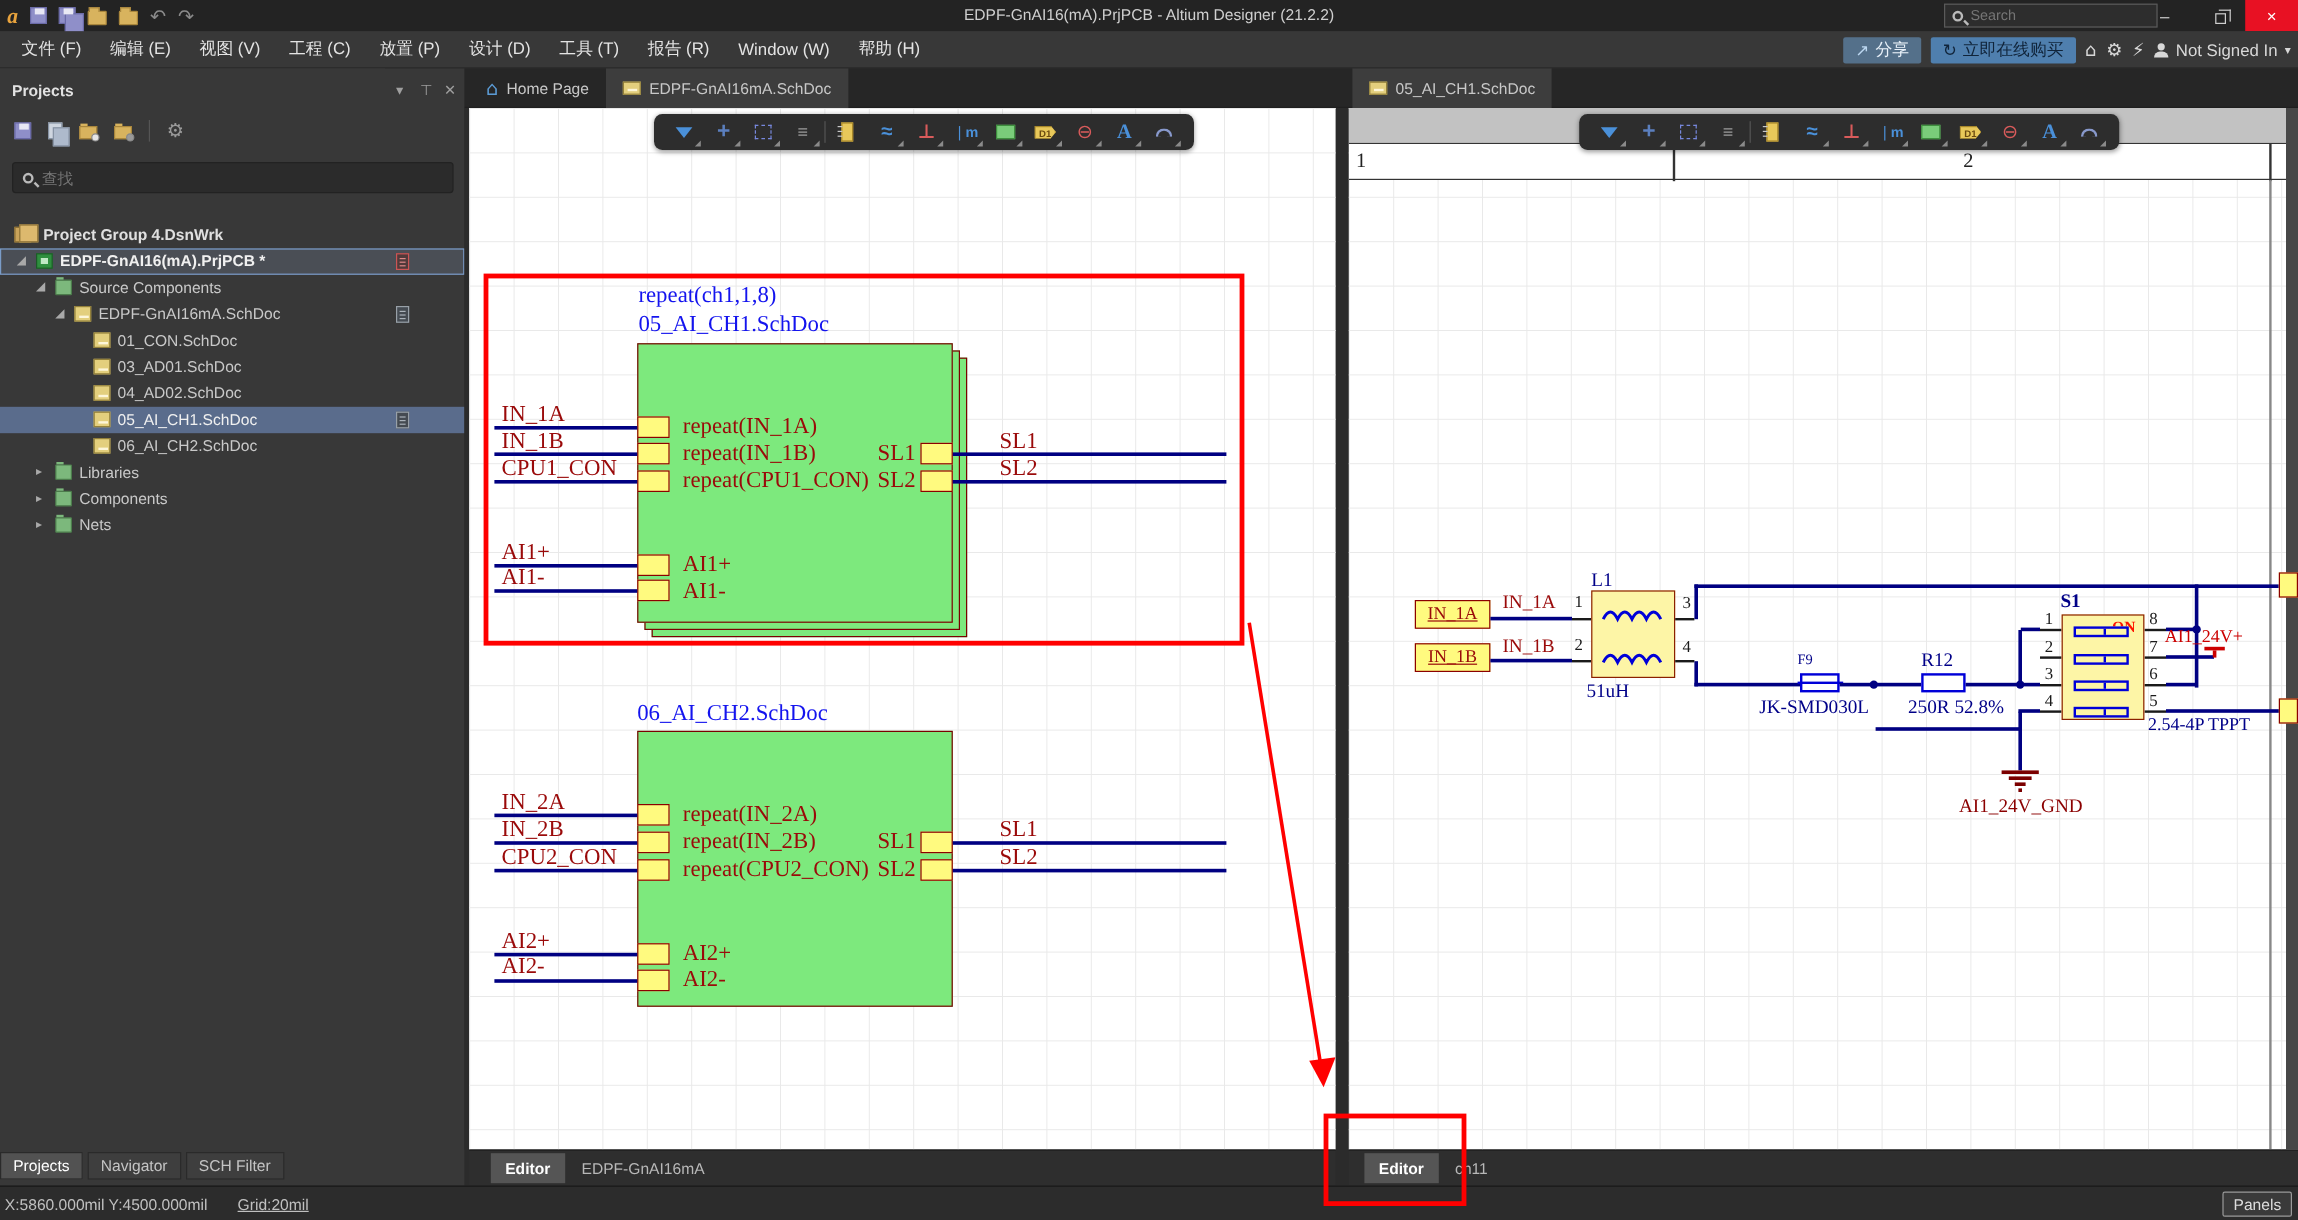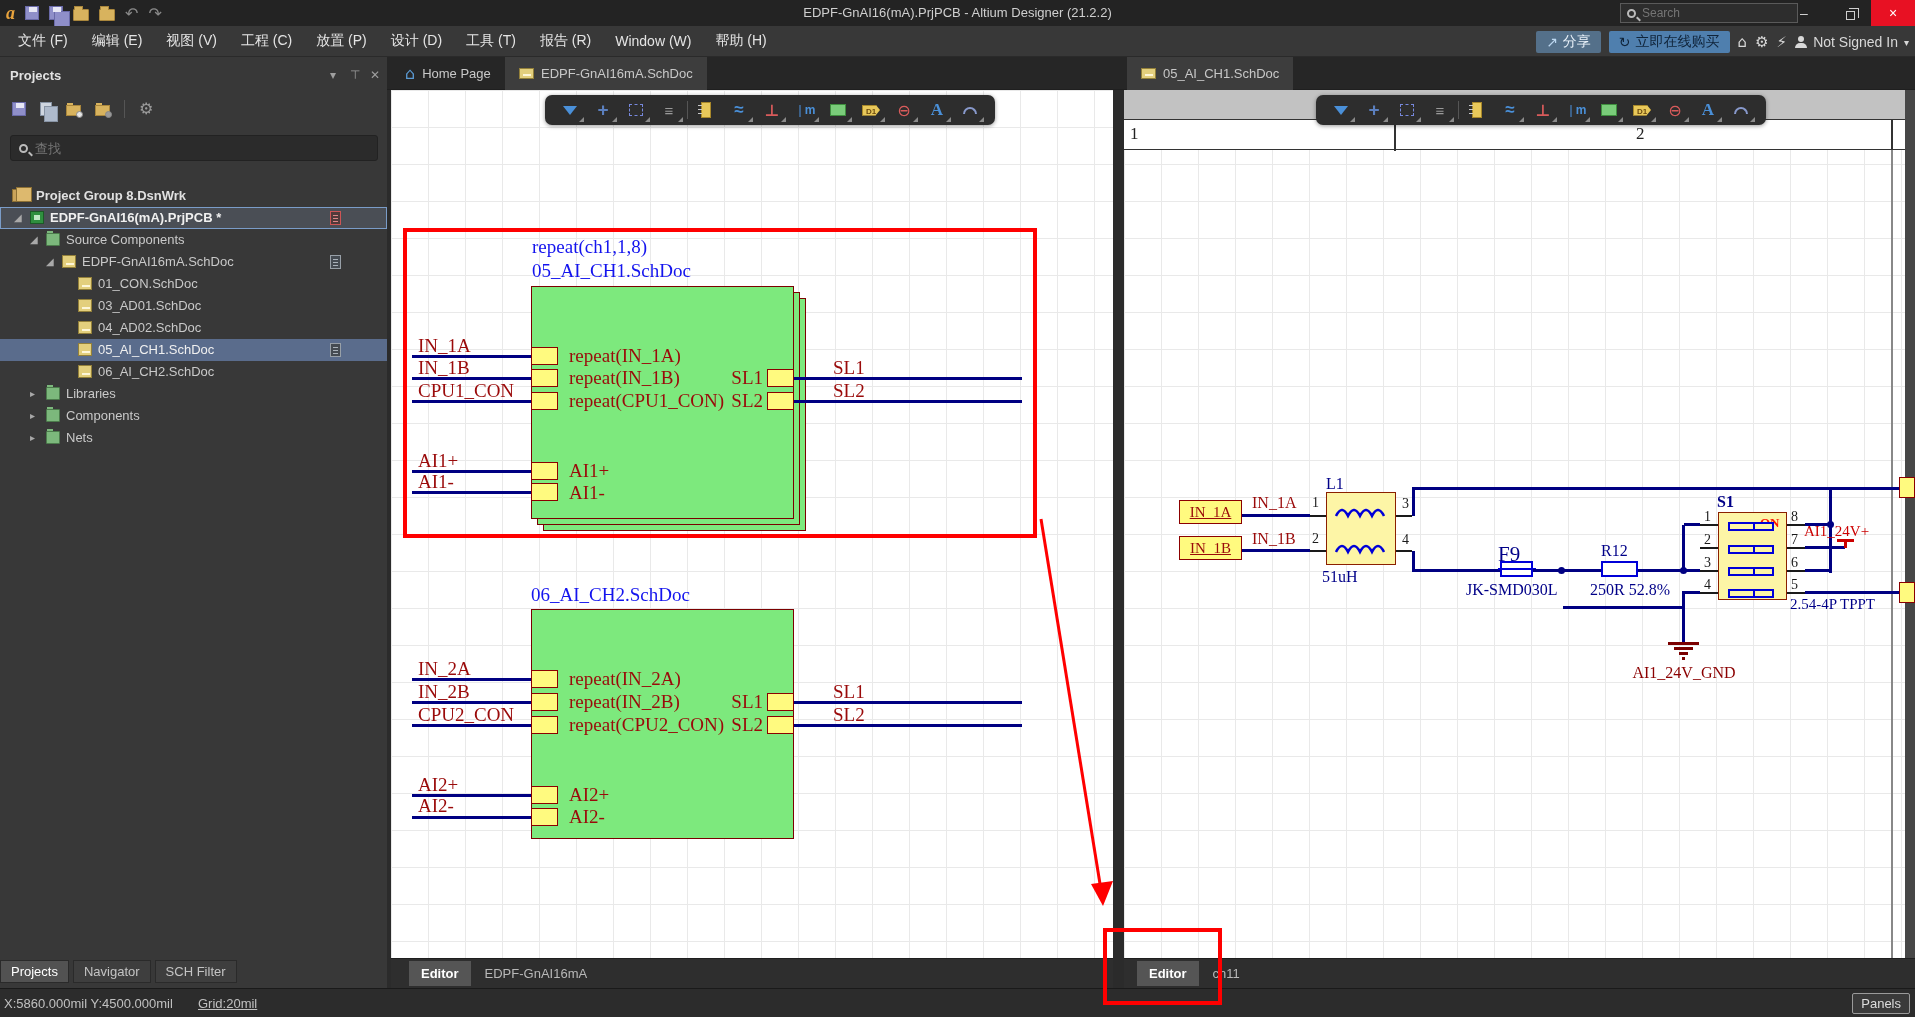--- a/index.html
+++ b/index.html
@@ -246,21 +246,21 @@
       <span class="gear">⚙</span>
     </div>
     <div class="panel-search">
       <span class="mag"></span>
       <input placeholder="查找" style="">
     </div>
 
     <div class="tree">
       <div class="trow">
         <span class="ico prjgrp" style="left:12px;"></span>
-        <span class="lbl" style="left:36px; font-weight:bold; color:#e0e0e0;">Project Group 8.DsnWrk</span>
+        <span class="lbl" style="left:36px; font-weight:bold; color:#e0e0e0;">Project Group 4.DsnWrk</span>
       </div>
       <div class="trow sel-outline">
         <span class="arr" style="left:14px;">◢</span>
         <span class="ico chip" style="left:30px;"></span>
         <span class="lbl" style="left:50px; font-weight:bold;">EDPF-GnAI16(mA).PrjPCB *</span>
         <span class="statusdoc red"></span>
       </div>
       <div class="trow">
         <span class="arr" style="left:30px;">◢</span>
         <span class="ico gfolder" style="left:46px;"></span>
@@ -525,21 +525,21 @@
     <div class="wire" style="left:288px; top:397px; width:3px; height:29px;"></div>
     <div class="wire" style="left:288px; top:397px; width:487px; height:3px;"></div>
     <div class="wire" style="left:705px; top:397px; width:3px; height:86px;"></div>
     <div class="dot" style="left:703px; top:431px;"></div>
 
     <div class="wire" style="left:288px; top:461px; width:3px; height:21px;"></div>
     <div class="wire" style="left:288px; top:479px; width:88px; height:3px;"></div>
     <div class="bluebox" style="left:376px; top:471px; width:33px; height:16px;">
         <div style="position:absolute; left:-4px; top:5px; width:38px; height:2px; background:#0000d8;"></div>
       </div>
-    <span class="ser navy" style="left:374px; top:452px; font-size:21px;">F9</span>
+    <span class="ser navy" style="left:374px; top:452px; font-size:12px;">F9</span>
     <span class="ser navy" style="left:342px; top:491px; font-size:16px;">JK-SMD030L</span>
     <div class="wire" style="left:409px; top:479px; width:68px; height:3px;"></div>
     <div class="dot" style="left:434px; top:477px;"></div>
     <div class="bluebox" style="left:477px; top:471px; width:37px; height:16px;"></div>
     <span class="ser navy" style="left:477px; top:452px; font-size:16px;">R12</span>
     <span class="ser navy" style="left:466px; top:491px; font-size:16px;">250R 52.8%</span>
     <div class="wire" style="left:514px; top:479px; width:62px; height:3px;"></div>
     <div class="dot" style="left:556px; top:477px;"></div>
     <div class="wire" style="left:558px; top:435px; width:3px; height:47px;"></div>
     <div class="wire" style="left:560px; top:433px; width:16px; height:3px;"></div>

